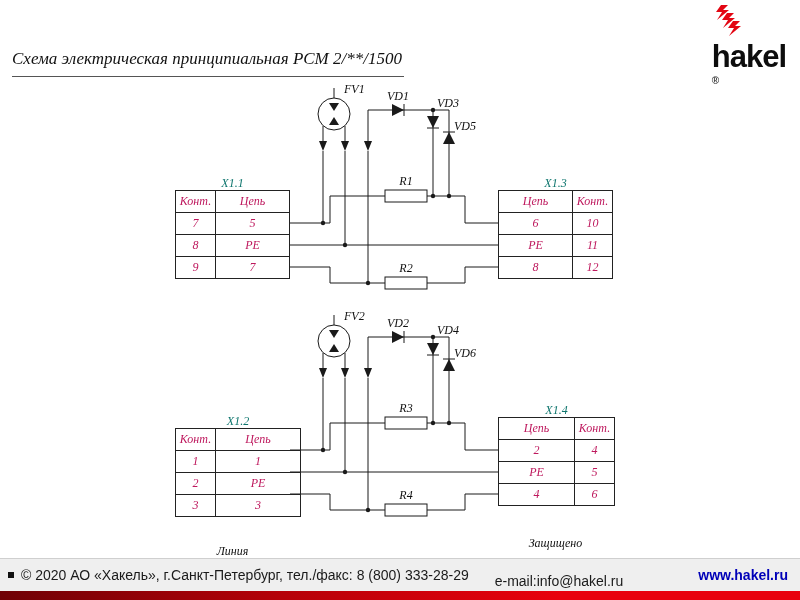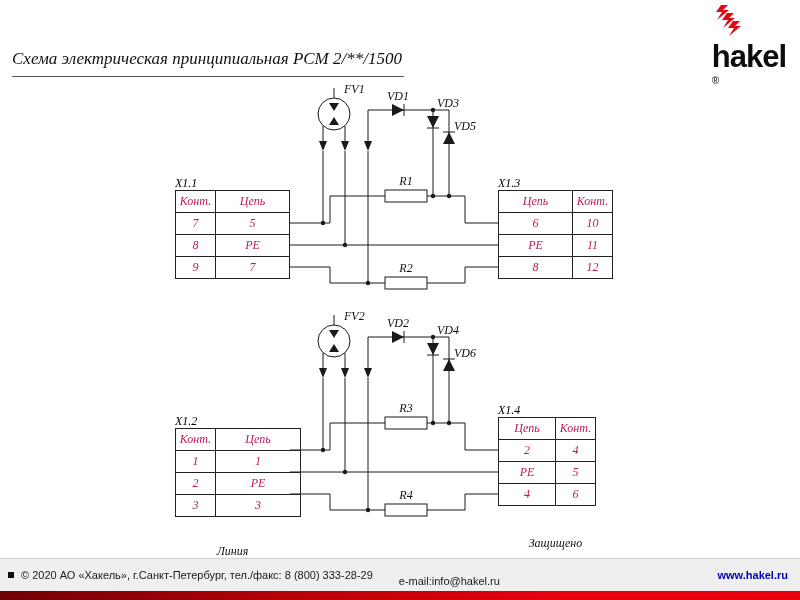--- a/index.html
+++ b/index.html
@@ -20,33 +20,33 @@
 
   
   .schem { position:absolute; left:0; top:0; width:800px; height:600px; }
   .schem path.wire { stroke:#1a1a1a; stroke-width:1; fill:none; }
   .schem .sym { stroke:#1a1a1a; stroke-width:1; fill:#fff; }
   .schem .solid { fill:#1a1a1a; stroke:none; }
   .schem text { font:italic 12px "Liberation Serif", serif; fill:#111; }
 
   
   .ctable { position:absolute; }
-  .ctable-label { font:italic 12px "Liberation Serif", serif;
-                  height:14px; margin-bottom:0; color:#000000; }
+  .ctable-label { text-align:center; font:italic 12px "Liberation Serif", serif;
+                  height:14px; margin-bottom:0; color:#0f766e; }
   .ctable table { border-collapse:collapse; width:100%; table-layout:fixed; }
   .ctable th, .ctable td { border:1px solid #222; height:22px; text-align:center;
                            font:italic 12px "Liberation Serif", serif;
                            font-weight:normal; color:#be185d; padding:0; }
   .side-label { position:absolute; width:115px; text-align:center;
                 font:italic 12px "Liberation Serif", serif; color:#111; }
 
   
   .footer { position:absolute; left:0; right:0; bottom:9px; height:28px;
             background:#efefef; border-top:1px solid #cfcfcf;
-            display:flex; align-items:center; font-size:11px; color:#1a1a1a;
+            display:flex; align-items:center; font-size:14px; color:#1a1a1a;
             padding:16px 8px; }
   .footer .sq { width:6px; height:6px; background:#111; display:inline-block; }
   .footer .copy { margin-left:7px; white-space:nowrap; }
   .footer .mail { margin-left:26px; white-space:nowrap;margin-top:12px; }
   .footer .spacer { flex:1; }
   .footer .site { font-weight:bold; color:#0000b8; text-decoration:none; margin-right:4px; }
   .redbar { position:absolute; left:0; right:0; bottom:0; height:9px;
             background:linear-gradient(90deg,#6f0005 0%,#b50008 35%,#e8000d 70%,#e8000d 100%); }
 </style>
 </head>
@@ -242,21 +242,21 @@
             <td>PE</td>
           </tr>
       <tr>
             <td>3</td>
             <td>3</td>
           </tr>
     </tbody>
       </table>
   </div>
 
-  <div class="ctable" style="left:498px; top:403px; width:98px;">
+  <div class="ctable" style="left:498px; top:403px; width:117px;">
     <div class="ctable-label">X1.4</div>
     <table>
       <tbody>
           <tr>
         <th>Цепь</th>
         <th style="width:40px">Конт.</th>
       </tr>
       <tr>
             <td>2</td>
             <td>4</td>

